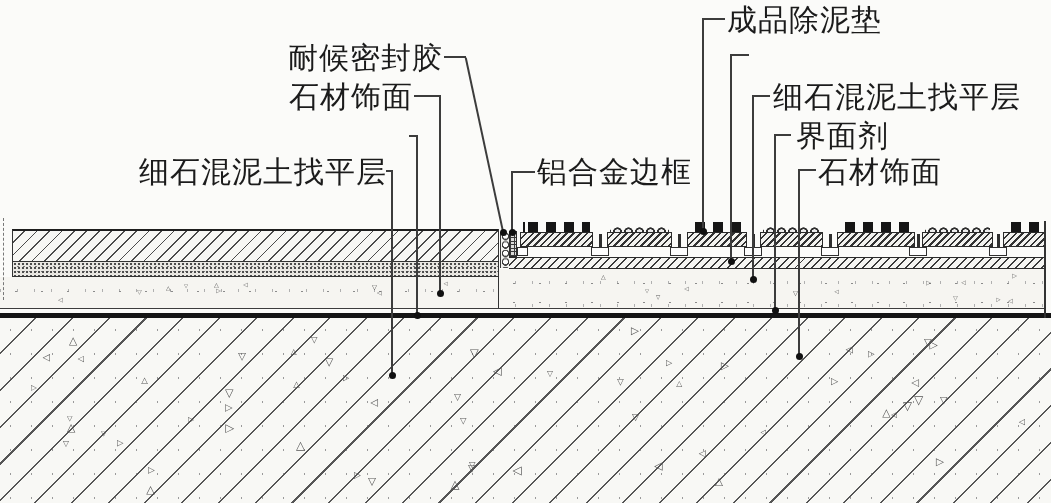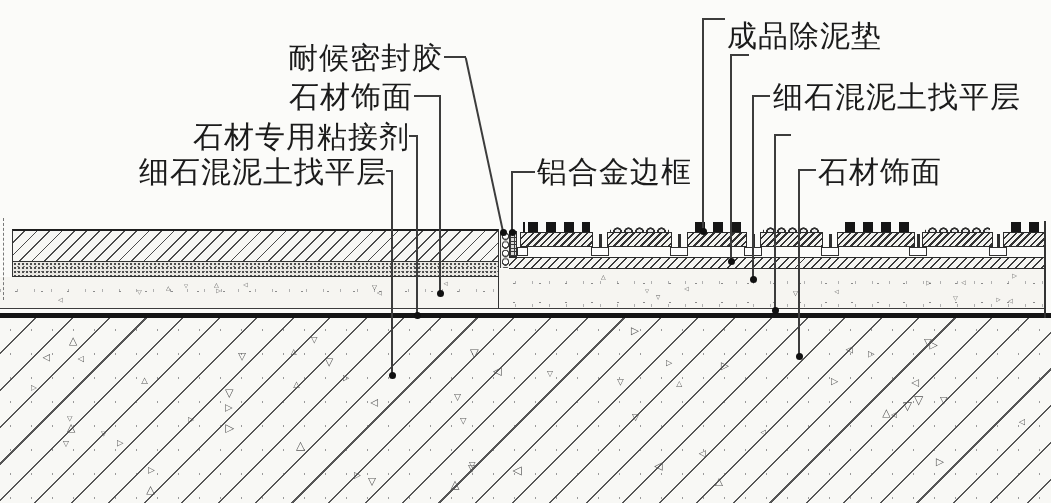--- a/index.html
+++ b/index.html
@@ -180,25 +180,25 @@
   <div class="ld h" style="left:775px;top:134px;width:16px"></div>
   <div class="ld v" style="left:774px;top:134px;height:175px"></div>
   <div class="dot" style="left:775px;top:310px"></div>
 
   <div class="ld h" style="left:799px;top:169px;width:17px"></div>
   <div class="ld v" style="left:798px;top:169px;height:186px"></div>
   <div class="dot" style="left:799px;top:356px"></div>
 
   <div class="lbl" style="right:638px;top:81px">石材饰面</div>
   <div class="lbl" style="right:608px;top:42px">耐候密封胶</div>
-  <div class="lbl" style="right:641px;top:121px">石材专用粘接剂</div>
   <div class="lbl" style="right:664px;top:156px">细石混泥土找平层</div>
 
-  <div class="lbl" style="left:727px;top:20px">成品除泥垫</div>
+  <div class="lbl" style="left:727px;top:4px">成品除泥垫</div>
   <div class="lbl" style="left:773px;top:81px">细石混泥土找平层</div>
+  <div class="lbl" style="left:796px;top:120px">界面剂</div>
   <div class="lbl" style="left:818px;top:156px">石材饰面</div>
 
   <div class="lbl" style="left:537px;top:156px">铝合金边框</div>
 <div class="tri" style="left: 467.773px; top: 463.952px; font-size: 10.0055px; transform: rotate(180deg);">△</div>
     <div class="tri" style="left: 546.858px; top: 369.536px; font-size: 7.87407px; transform: rotate(180deg);">△</div>
     <div class="tri" style="left: 492.04px; top: 365.738px; font-size: 11.3274px; transform: rotate(270deg);">△</div>
     <div class="tri" style="left: 325.072px; top: 357.152px; font-size: 10.7287px; transform: rotate(180deg);">△</div>
     <div class="tri" style="left: 631.727px; top: 325.626px; font-size: 10.4331px; transform: rotate(90deg);">△</div>
     <div class="tri" style="left: 66.7214px; top: 421.549px; font-size: 11.1867px; transform: rotate(0deg);">△</div>
     <div class="tri" style="left: 77.3992px; top: 355.267px; font-size: 8.33478px; transform: rotate(270deg);">△</div>

